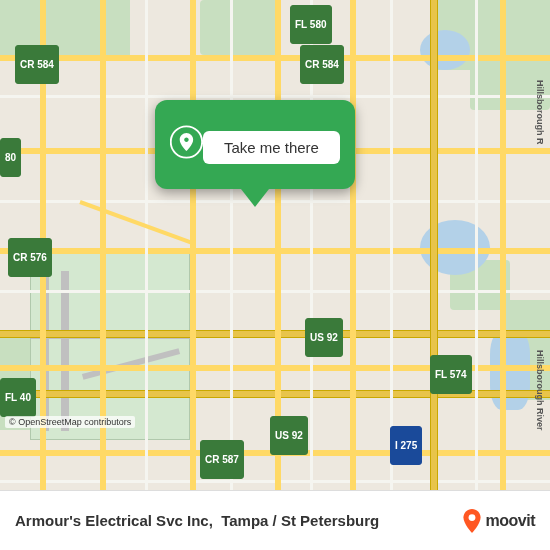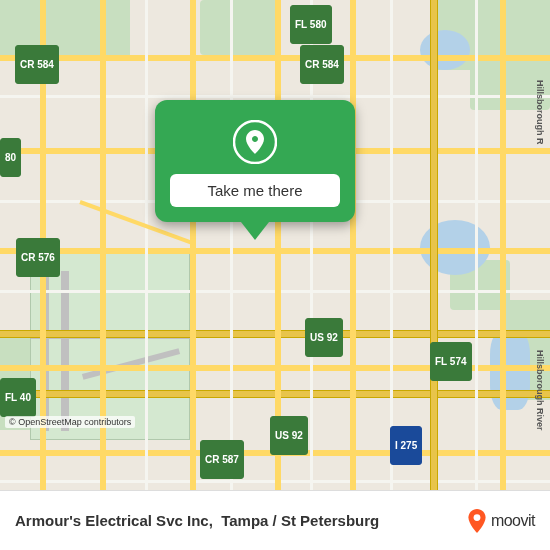--- a/index.html
+++ b/index.html
@@ -71,21 +71,21 @@
     
     #popup-card {
       position: absolute;
       top: 100px;
       left: 155px;
       width: 200px;
       background: #34a853;
       border-radius: 12px;
       padding: 20px 15px 15px 15px;
       display: flex;
-      flex-direction: column;
+      flex-direction: row;
       align-items: center;
       box-shadow: 0 4px 12px rgba(0,0,0,0.35);
       z-index: 10;
     }
 
     .popup-pin {
       width: 44px;
       height: 44px;
       margin-bottom: 10px;
     }
@@ -166,21 +166,21 @@
       gap: 4px;
     }
 
     .moovit-pin {
       width: 20px;
       height: 24px;
     }
 
     .moovit-text {
       font-size: 16px;
-      font-weight: 400;
+      font-weight: 700;
       color: #333;
       letter-spacing: -0.5px;
     }
 
     #osm-credit {
       position: absolute;
       bottom: 62px;
       left: 5px;
       font-size: 9px;
       color: #333;
@@ -244,23 +244,23 @@
   <div class="road-v" style="left:390px;"></div>
   <div class="road-v" style="left:475px;"></div>
 
   <div style="position:absolute;top:200px;left:80px;width:120px;height:4px;background:#ffd966;transform:rotate(20deg);transform-origin:left center;"></div>
 
   <div class="road-label green-sign" style="top:45px;left:15px;">CR 584</div>
   <div class="road-label green-sign" style="top:45px;left:300px;">CR 584</div>
   <div class="road-label green-sign" style="top:5px;left:290px;">FL 580</div>
   <div class="road-label green-sign" style="top:138px;left:0px;">80</div>
   <div class="road-label green-sign" style="top:138px;left:220px;">FL 580</div>
-  <div class="road-label green-sign" style="top:238px;left:16px;">CR 576</div>
+  <div class="road-label green-sign" style="top:238px;left:8px;">CR 576</div>
   <div class="road-label green-sign" style="top:318px;left:305px;">US 92</div>
-  <div class="road-label green-sign" style="top:342px;left:430px;">FL 574</div>
+  <div class="road-label green-sign" style="top:355px;left:430px;">FL 574</div>
   <div class="road-label green-sign" style="top:378px;left:0px;">FL 40</div>
   <div class="road-label green-sign" style="top:440px;left:200px;">CR 587</div>
   <div class="road-label green-sign" style="bottom:35px;left:270px;">US 92</div>
   <div class="road-label blue-sign" style="bottom:25px;left:390px;text-align:right;">I 275</div>
   <div style="position:absolute;top:80px;right:5px;font-size:9px;color:#555;writing-mode:vertical-rl;font-weight:bold;">Hillsborough R</div>
   <div style="position:absolute;top:350px;right:5px;font-size:9px;color:#555;writing-mode:vertical-rl;font-weight:bold;">Hillsborough River</div>
 
   <div id="popup-card">
 
     <svg class="popup-pin" viewBox="0 0 44 44" fill="none" xmlns="http://www.w3.org/2000/svg">

